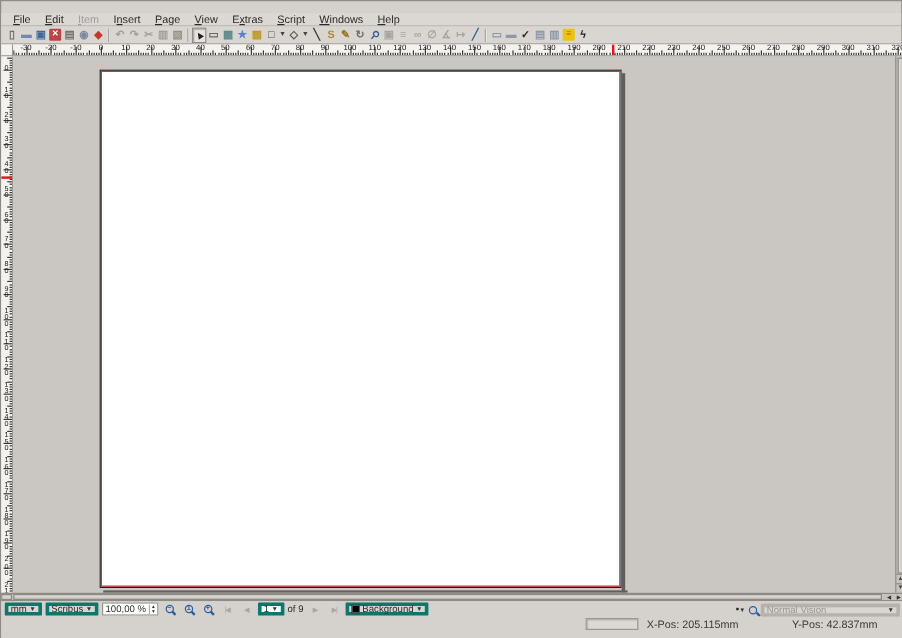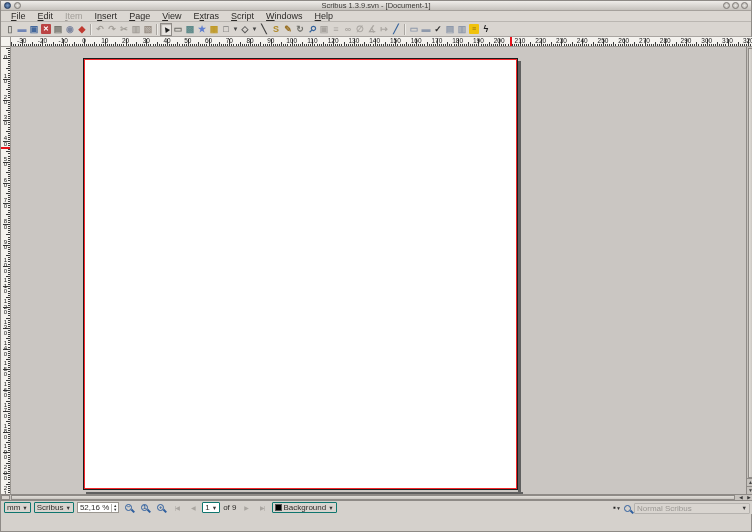--- a/index.html
+++ b/index.html
@@ -59,21 +59,21 @@
   .vthumb { position:absolute; left:1px; top:1px; width:5px; height:430px; background:linear-gradient(90deg,#e2dfda,#c9c5c0); border:1px solid #8e8a86; }
   .vsb-btn { position:absolute; left:0; width:7px; height:7px; font-size:5px; line-height:7px; text-align:center; color:#444; border-top:1px solid #8e8a86; }
   .hscroll { position:absolute; left:0; top:493px; width:752px; height:7px; background:#c6c2bd; border-top:1px solid #8e8a86; border-bottom:1px solid #8e8a86; }
   .hs-corner { position:absolute; left:0; top:0; width:9px; height:5px; background:#d9d5d0; border:1px solid #8e8a86; }
   .hthumb { position:absolute; left:10px; top:0; width:724px; height:5px; background:linear-gradient(#e2dfda,#c9c5c0); border:1px solid #8e8a86; }
   .hsb-btn { position:absolute; top:0; width:8px; height:5px; font-size:4.5px; line-height:5px; text-align:center; color:#333; }
 
   
   .bottombar { position:absolute; left:0; top:500px; width:752px; height:13px; background:#d5d1cc;
     display:flex; align-items:center; gap:3px; padding-left:3px; font-size:8px; color:#2e2c2a; }
-  .combo { height:11px; background:#d9d5d0; border:1px solid #0f766e; border-radius:1px;
+  .combo { height:11px; background:#d9d5d0; border:3px solid #0f766e; border-radius:1px;
     display:flex; align-items:center; gap:2px; padding:0 2px; }
   .combo .arr { font-size:5.5px; color:#333; }
   .combo.white { background:#ffffff; }
   .combo.dis { color:#9b9894; border-color:#b5b2ae; }
   .spin { height:11px; background:#ffffff; border:1px solid #9a968f; display:flex; align-items:center; }
   .spin .val { padding:0 2px; }
   .spin .arrows { display:flex; flex-direction:column; font-size:4px; line-height:4px; color:#333; padding:0 1px; border-left:1px solid #b5b2ae; }
   .sq-btn { width:13px; height:11px; border:1px solid #9a968f; background:linear-gradient(#e6e3df,#cdc9c4); border-radius:1px;
     display:flex; align-items:center; justify-content:center; }
   .sq-btn.flat { border-color:transparent; background:transparent; }
@@ -93,32 +93,20 @@
   .statusbar { position:absolute; left:0; top:513px; width:752px; height:19px; background:#d5d1cc; font-size:9px; color:#3d3b38; }
   .progress { position:absolute; left:487px; top:1px; width:44px; height:10px; background:#dcd8d3; border:1px solid #9a968f; box-shadow:inset 1px 1px 1px #b9b5b0; }
   .xpos { position:absolute; left:538px; top:1px; }
   .ypos { position:absolute; left:659px; top:1px; }
 </style>
 </head>
 <body>
 
 <div id="win">
 
-  <div class="titlebar">
-    <div class="tb-left">
-      <span class="wbtn app"></span>
-      <span class="wbtn"></span>
-    </div>
-    <span class="title-text">Scribus 1.3.9.svn - [Document-1]</span>
-    <div class="tb-right">
-      <span class="wbtn"></span>
-      <span class="wbtn"></span>
-      <span class="wbtn"></span>
-    </div>
-  </div>
 
   <div class="menubar" id="menubar">
       <span class="menu-item"><u>F</u>ile</span>
       <span class="menu-item"><u>E</u>dit</span>
       <span class="menu-item disabled"><u>I</u>tem</span>
       <span class="menu-item">I<u>n</u>sert</span>
       <span class="menu-item"><u>P</u>age</span>
       <span class="menu-item"><u>V</u>iew</span>
       <span class="menu-item">E<u>x</u>tras</span>
       <span class="menu-item"><u>S</u>cript</span>
@@ -940,21 +928,21 @@
   <div class="bottombar">
     <div class="combo">
       <span>mm</span>
       <span class="arr">▼</span>
     </div>
     <div class="combo">
       <span>Scribus</span>
       <span class="arr">▼</span>
     </div>
     <div class="spin">
-      <span class="val">52,16 %</span>
+      <span class="val">100,00 %</span>
       <span class="arrows">
           <span>▲</span>
           <span>▼</span>
         </span>
     </div>
     <div class="sq-btn flat">
       <span class="mag">
           <i>−</i>
         </span>
     </div>
@@ -987,20 +975,25 @@
     </div>
     <div class="combo">
       <span class="swatch" id="layer-swatch" style="background: rgb(0, 0, 0);"></span>
       <span>Background</span>
       <span class="arr">▼</span>
     </div>
     <div class="bb-right">
       <span class="mini-ic">▪<span class="dd">▼</span></span>
       <span class="mag"></span>
       <div class="combo dis" style="width:116px; justify-content:space-between">
-        <span>Normal Scribus</span>
+        <span>Normal Vision</span>
         <span class="arr">▼</span>
       </div>
     </div>
   </div>
 
+  <div class="statusbar">
+    <div class="progress"></div>
+    <span class="xpos">X-Pos: 205.115mm</span>
+    <span class="ypos">Y-Pos: 42.837mm</span>
+  </div>
 
 </div>
 
 </body></html>

